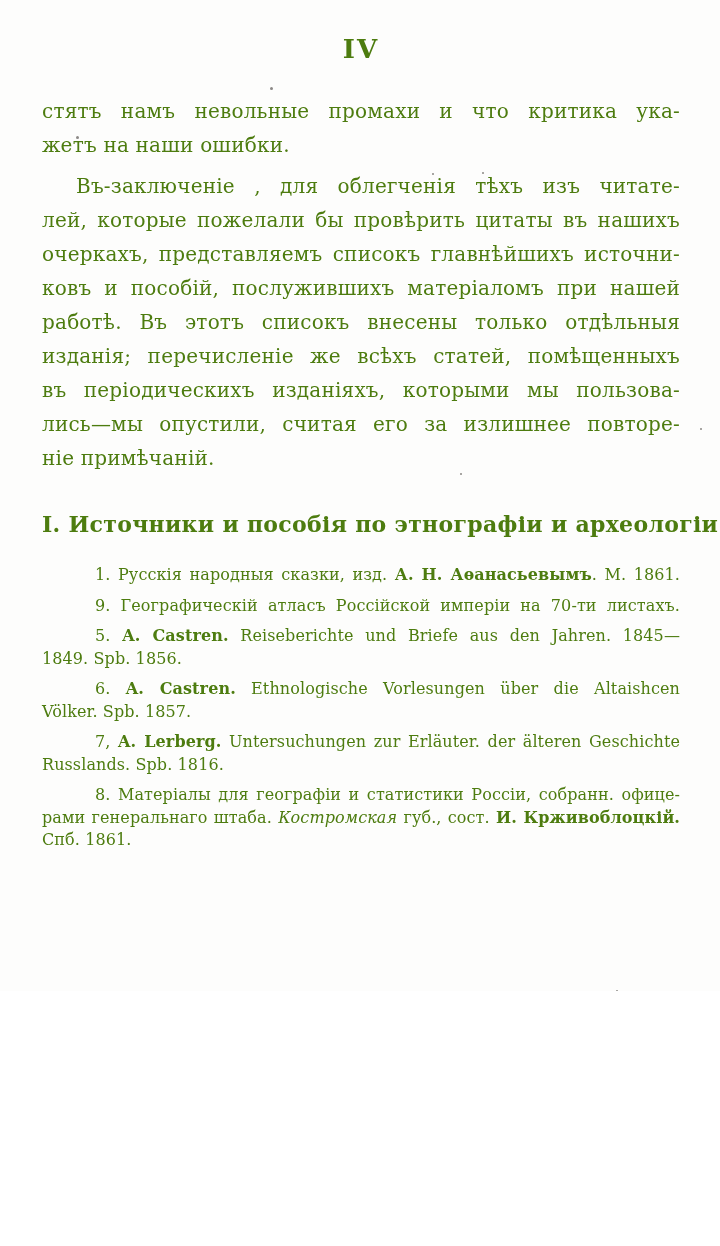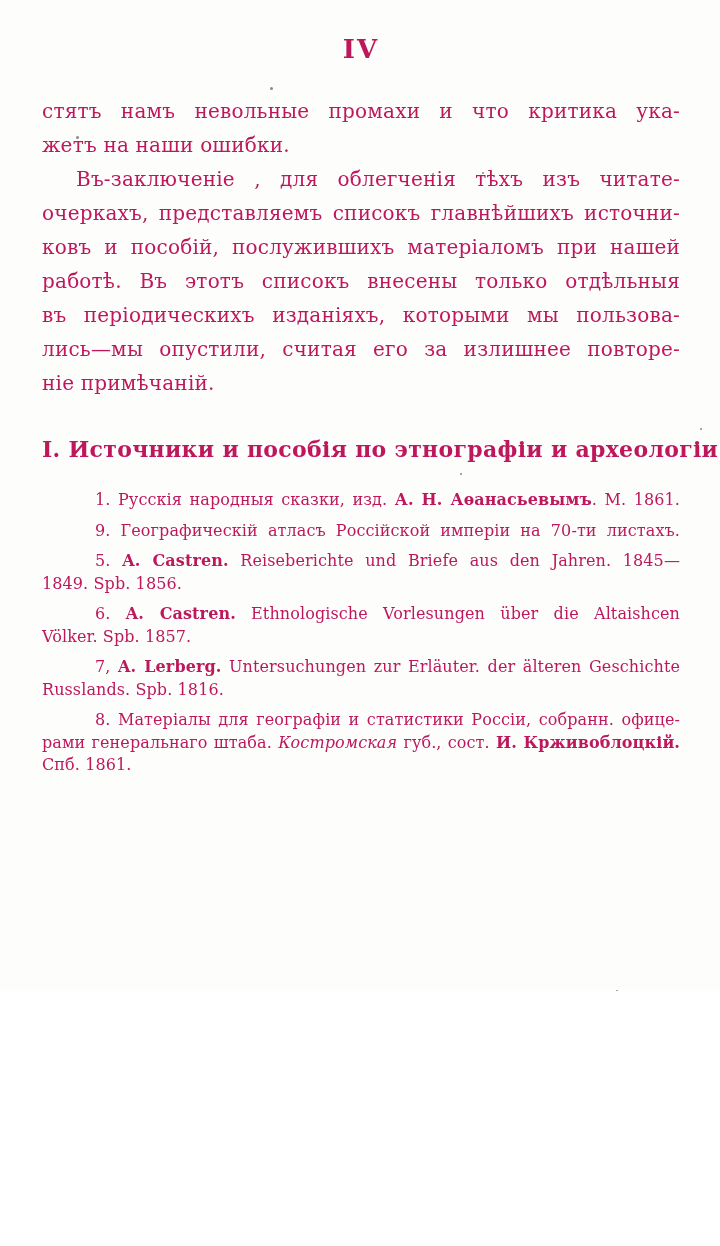--- a/index.html
+++ b/index.html
@@ -3,37 +3,37 @@
 <meta charset="utf-8">
 <title>IV</title>
 <style>
   html,body{margin:0;padding:0;background:#ffffff;}
   .page{
     position:relative;
     width:720px;height:991px;
     background:#fdfdfc;
     overflow:hidden;
     font-family:"DejaVu Serif","Liberation Serif",serif;
-    color:#be185d;
+    color:#4d7c0f;
   }
   .inner{padding:34px 40px 0 42px;}
   .page-number{
     text-align:center;
     font-size:26px;
     font-weight:700;
     letter-spacing:2px;
   }
   .paragraphs{
     margin-top:30px;
     font-size:20px;
     line-height:34px;
     font-weight:500;
     letter-spacing:0.2px;
   }
-  .para + .para{}
+  .para + .para{margin-top:7px;}
   .line{min-height:1em;}
   .just{text-align:justify;text-align-last:justify;}
   .paragraphs .ind{padding-left:34px;}
   .section-heading{
     margin-top:36px;
     font-size:22px;
     font-weight:700;
     letter-spacing:0.3px;
     white-space:nowrap;
   }
@@ -61,23 +61,25 @@
   <div class="inner">
     <div class="page-number">IV</div>
 
     <div class="paragraphs">
         <div class="para">
           <div class="line just"><span>стятъ намъ невольные промахи и что критика ука-</span></div>
           <div class="line"><span>жетъ на наши ошибки.</span></div>
         </div>
         <div class="para">
           <div class="line just ind"><span>Въ-заключеніе , для облегченія тѣхъ изъ читате-</span></div>
+          <div class="line just"><span>лей, которые пожелали бы провѣрить цитаты въ нашихъ</span></div>
           <div class="line just"><span>очеркахъ, представляемъ списокъ главнѣйшихъ источни-</span></div>
           <div class="line just"><span>ковъ и пособій, послужившихъ матеріаломъ при нашей</span></div>
           <div class="line just"><span>работѣ. Въ этотъ списокъ внесены только отдѣльныя</span></div>
+          <div class="line just"><span>изданія; перечисленіе же всѣхъ статей, помѣщенныхъ</span></div>
           <div class="line just"><span>въ періодическихъ изданіяхъ, которыми мы пользова-</span></div>
           <div class="line just"><span>лись—мы опустили, считая его за излишнее повторе-</span></div>
           <div class="line"><span>ніе примѣчаній.</span></div>
         </div>
       </div>
 
     <div class="section-heading">I. Источники и пособія по этнографіи и археологіи:</div>
 
     <div class="bib">
         <div class="bib-item">

